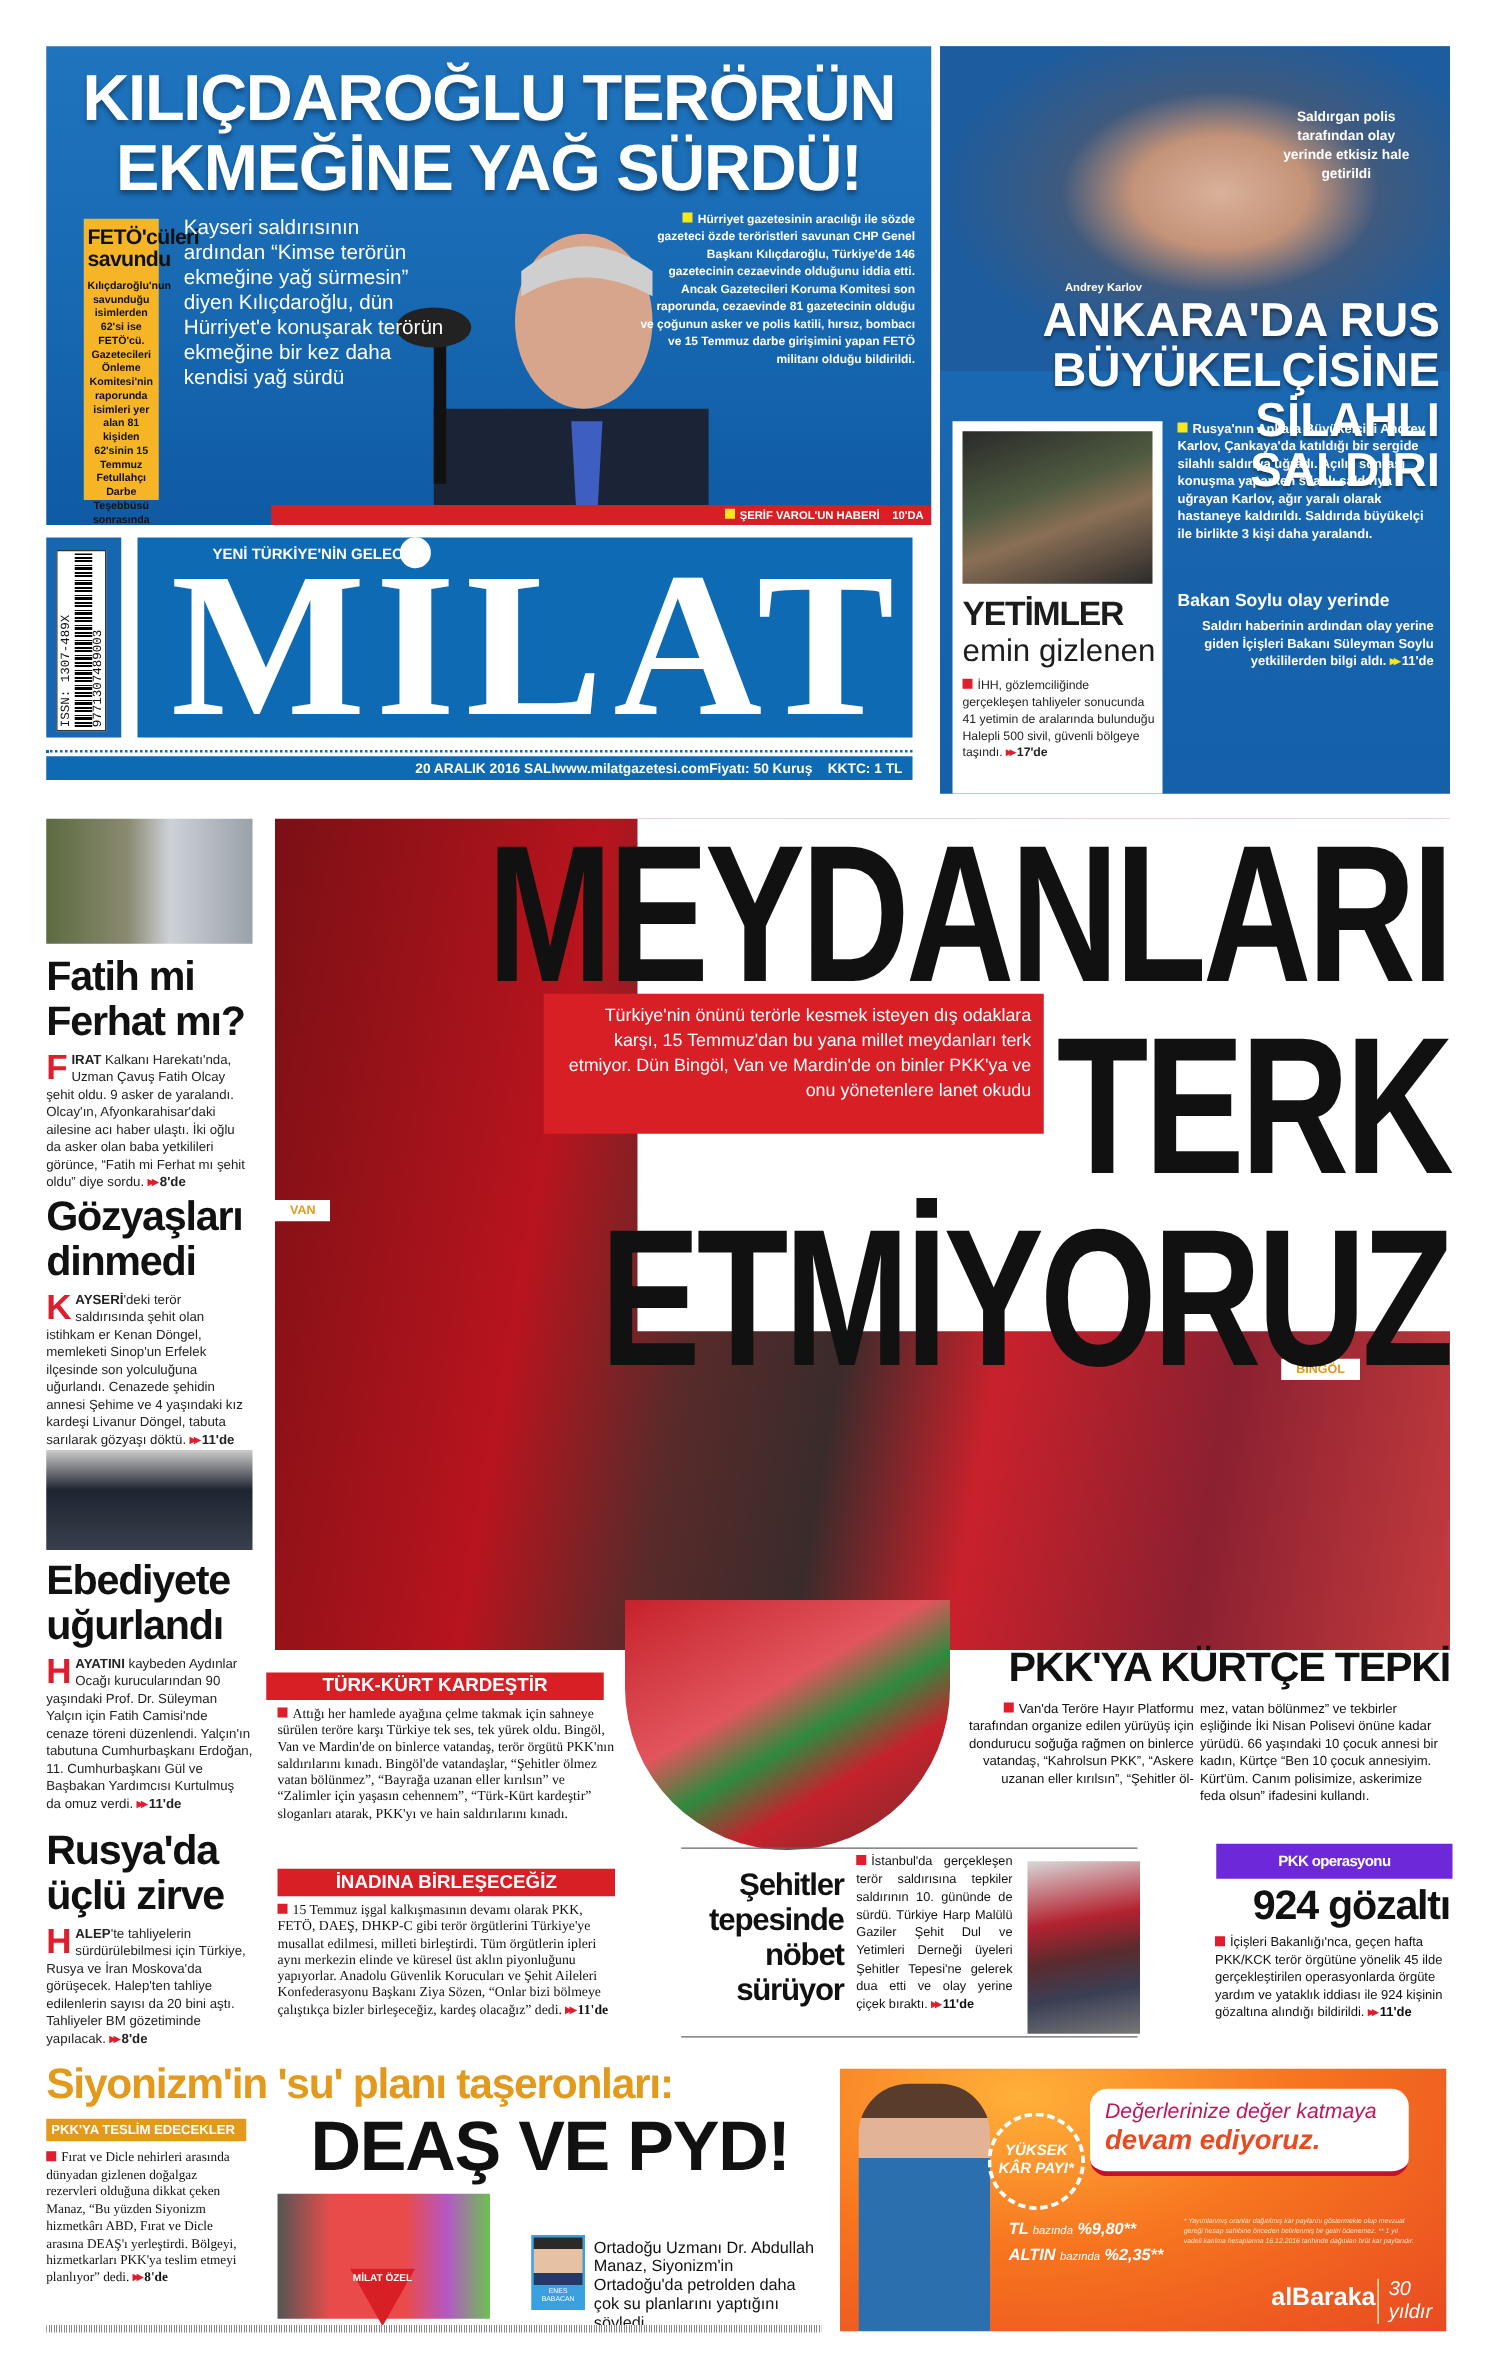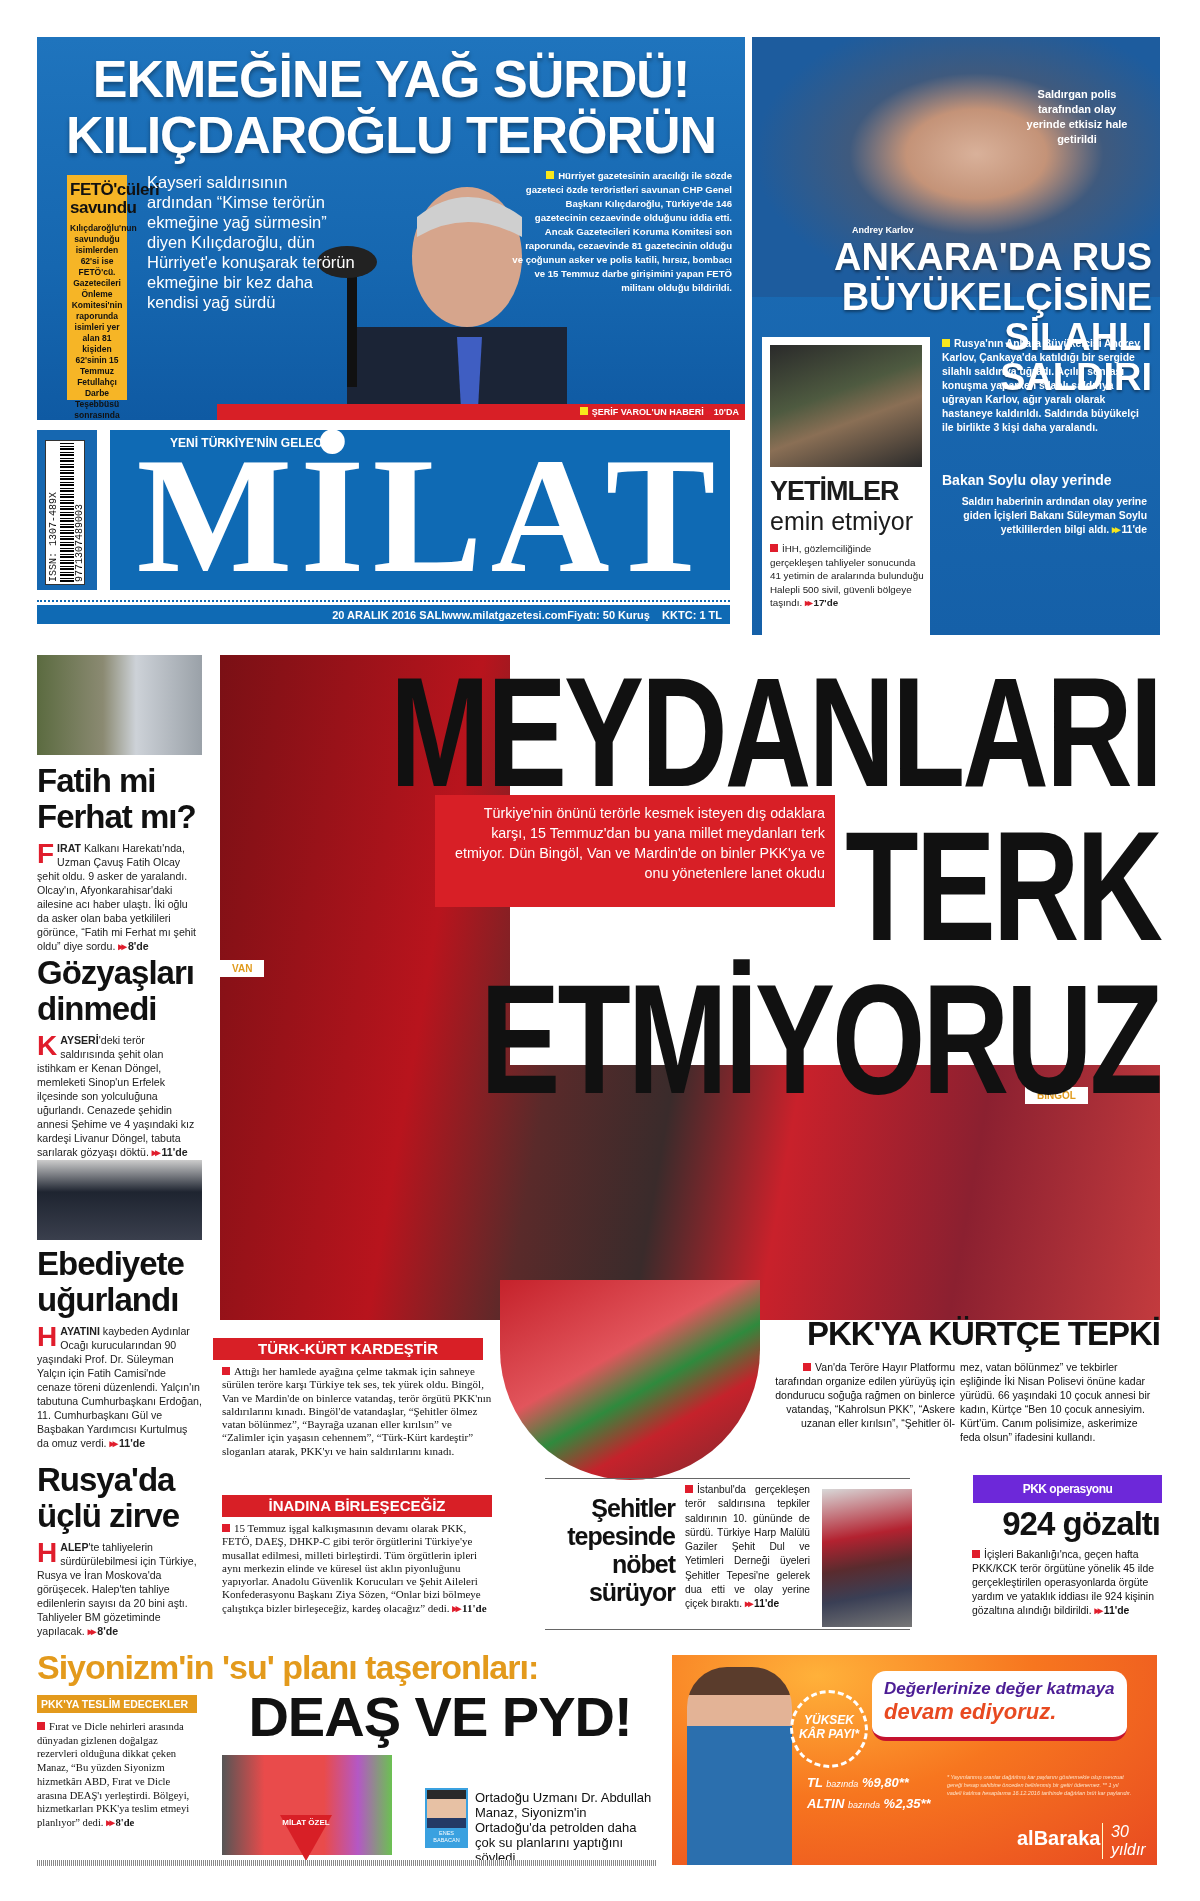--- a/index.html
+++ b/index.html
@@ -83,35 +83,35 @@
   #ozel-txt{left:276px;top:1818px;width:60px;text-align:center;color:#fff;font-size:8px;font-weight:900;line-height:9px}
   #enes{left:425px;top:1788px;width:43px;height:60px;background:#3aa1e0;padding:2px}
   #enes .face{height:38px;background:linear-gradient(180deg,#2a2a2a 0 25%,#e7c1a4 25% 75%,#243a66 75%)}
   #enes .nm{color:#fff;font-size:5.5px;text-align:center;line-height:7px;margin-top:2px}
   #manaz-text{left:475px;top:1790px;width:185px;font-size:13px;line-height:15px;font-weight:300}
   #stripe{left:37px;top:1860px;width:620px;height:6px;background:repeating-linear-gradient(90deg,#888 0 1px,#fff 1px 2px)}
   #ad{left:672px;top:1655px;width:485px;height:210px;background:radial-gradient(ellipse at 30% 10%,#ffb13a 0,#f7761f 45%,#e84a21 100%);overflow:hidden}
   #ad-man{left:15px;top:12px;width:105px;height:198px;background:linear-gradient(180deg,#5a3c2c 0 14%,#e3b396 14% 30%,#2b6fae 30% 100%);border-radius:40px 40px 0 0}
   #ad-badge{left:118px;top:35px;width:78px;height:78px;border-radius:50%;border:3px dashed #fff;color:#fff;font-size:12px;font-weight:900;text-align:center;line-height:14px;padding-top:20px;font-style:italic}
   #ad-bubble{left:200px;top:16px;width:255px;height:70px;background:#fff;border-radius:14px;border-bottom:4px solid #c4122e;padding:8px 12px}
-  #ad-bubble .l1{color:#4c1d95;font-size:17px;font-weight:700;font-style:italic}
+  #ad-bubble .l1{color:#be185d;font-size:17px;font-weight:400;font-style:italic}
   #ad-bubble .l2{color:#e84a21;font-size:22px;font-weight:900;font-style:italic}
   #ad-rates{left:135px;top:118px;width:130px;color:#fff;font-style:italic;font-weight:900;font-size:13px;line-height:20px;}
   #ad-rates small{font-size:9px;font-weight:400}
   #ad-note{left:275px;top:118px;width:185px;color:#ffe4c8;font-size:5.5px;line-height:8px;font-style:italic}
   #ad-brand{left:345px;top:172px;color:#fff;font-size:20px;font-weight:700}
   #ad-30{left:430px;top:168px;color:#fff;font-size:16px;font-style:italic;border-left:1px solid #ffc;padding-left:8px}
 </style>
 </head>
 <body>
 
 <div id="top-story" class="abs">
   <div id="top-headline" class="abs">
+    <div>KILIÇDAROĞLU TERÖRÜN</div>
     <div>EKMEĞİNE YAĞ SÜRDÜ!</div>
-    <div>KILIÇDAROĞLU TERÖRÜN</div>
   </div>
   <div id="feto-box" class="abs">
     <h3>FETÖ'cüleri savundu</h3>
     <p>Kılıçdaroğlu'nun savunduğu isimlerden 62'si ise FETÖ'cü. Gazetecileri Önleme Komitesi'nin raporunda isimleri yer alan 81 kişiden 62'sinin 15 Temmuz Fetullahçı Darbe Teşebbüsü sonrasında tutuklanan FETÖ militanları olduğu ortaya çıktı.</p>
   </div>
   <div id="kk-photo" class="abs">
     <svg width="280" height="250" viewBox="0 0 280 250">
       <rect x="60" y="150" width="220" height="100" fill="#1b2436"></rect>
       <ellipse cx="180" cy="80" rx="55" ry="70" fill="#d6a58c"></ellipse>
       <path d="M130 40 Q180 0 235 40 L235 60 Q180 30 130 60Z" fill="#cfcfcf"></path>
@@ -131,21 +131,21 @@
   <div id="ru-name" class="abs">Andrey Karlov</div>
   <div id="ru-headline" class="abs">
     <div>ANKARA'DA RUS</div>
     <div>BÜYÜKELÇİSİNE</div>
     <div>SİLAHLI</div>
     <div>SALDIRI</div>
   </div>
   <div id="yetim-box" class="abs">
     <div id="yetim-photo" class="abs"></div>
     <div id="yetim-title" class="abs">YETİMLER</div>
-    <div id="yetim-sub" class="abs">emin etmiyor</div>
+    <div id="yetim-sub" class="abs">emin gizlenen</div>
     <div id="yetim-text" class="abs"><span class="rsq"></span><span>İHH, gözlemciliğinde gerçekleşen tahliyeler sonucunda 41 yetimin de aralarında bulunduğu Halepli 500 sivil, güvenli bölgeye taşındı.</span> <span class="arr">▸▸</span> <b>17'de</b></div>
   </div>
   <div id="ru-text" class="abs"><span class="ysq"></span><span>Rusya'nın Ankara Büyükelçisi Andrey Karlov, Çankaya'da katıldığı bir sergide silahlı saldırıya uğradı. Açılış sonrası konuşma yaparken silahlı saldırıya uğrayan Karlov, ağır yaralı olarak hastaneye kaldırıldı. Saldırıda büyükelçi ile birlikte 3 kişi daha yaralandı.</span></div>
   <div id="ru-sub" class="abs">Bakan Soylu olay yerinde</div>
   <div id="ru-sub-text" class="abs"><span>Saldırı haberinin ardından olay yerine giden İçişleri Bakanı Süleyman Soylu yetkililerden bilgi aldı.</span> <span class="arr" style="color:#f8e71c">▸▸</span> <span>11'de</span></div>
 </div>
 
 <div id="issn" class="abs">
   <div id="issn-inner" class="abs"><span>ISSN: 1307-489X</span><span id="barcode"></span><span>9771307489003</span></div>
 </div>

